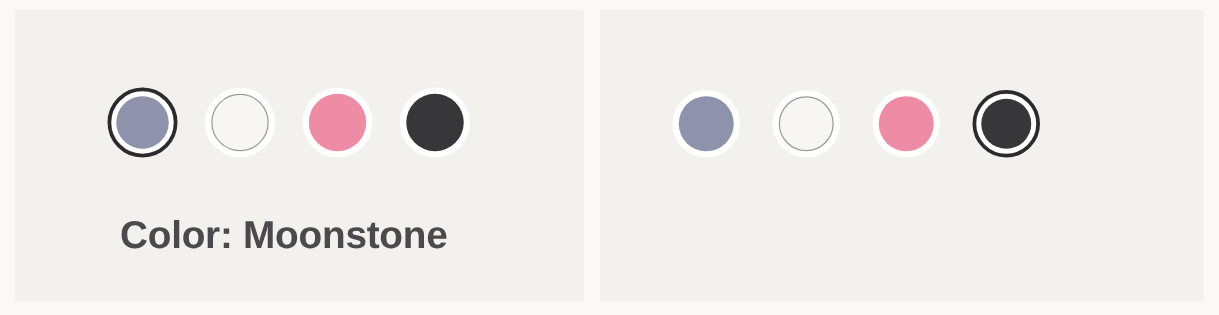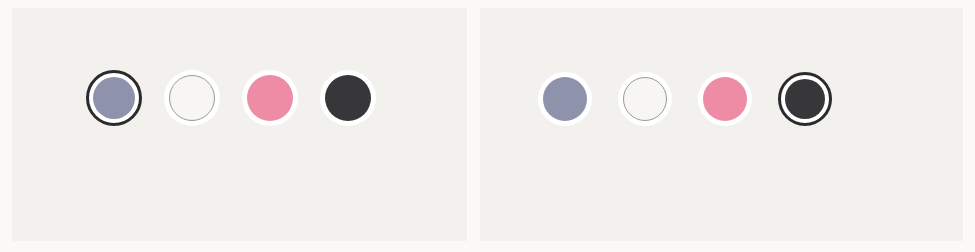--- a/index.html
+++ b/index.html
@@ -143,20 +143,21 @@
 
       <div class="swatch unselected">
         <div class="fill" style="background: rgb(239, 140, 165); box-shadow: rgb(255, 255, 255) 0px 0px 0px 5px;"></div>
       </div>
 
       <div class="swatch unselected">
         <div class="fill" style="background: rgb(55, 55, 57); box-shadow: rgb(255, 255, 255) 0px 0px 0px 5px;"></div>
       </div>
     </div>
 
+    <div class="caption" id="caption-left" style="color: rgb(74, 74, 77);">Color: Moonstone</div>
   </div>
 
   <div class="panel" id="panel-right" style="background: rgb(242, 241, 237);">
 
     <div class="swatch-row" id="row-right">
 
       <div class="swatch unselected">
         <div class="fill" style="background: rgb(143, 146, 171); box-shadow: rgb(255, 255, 255) 0px 0px 0px 5px;"></div>
       </div>
 

